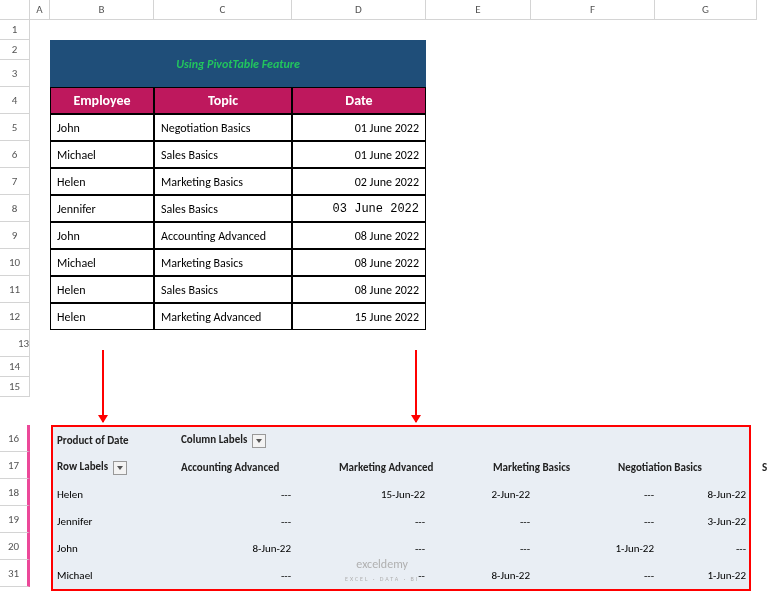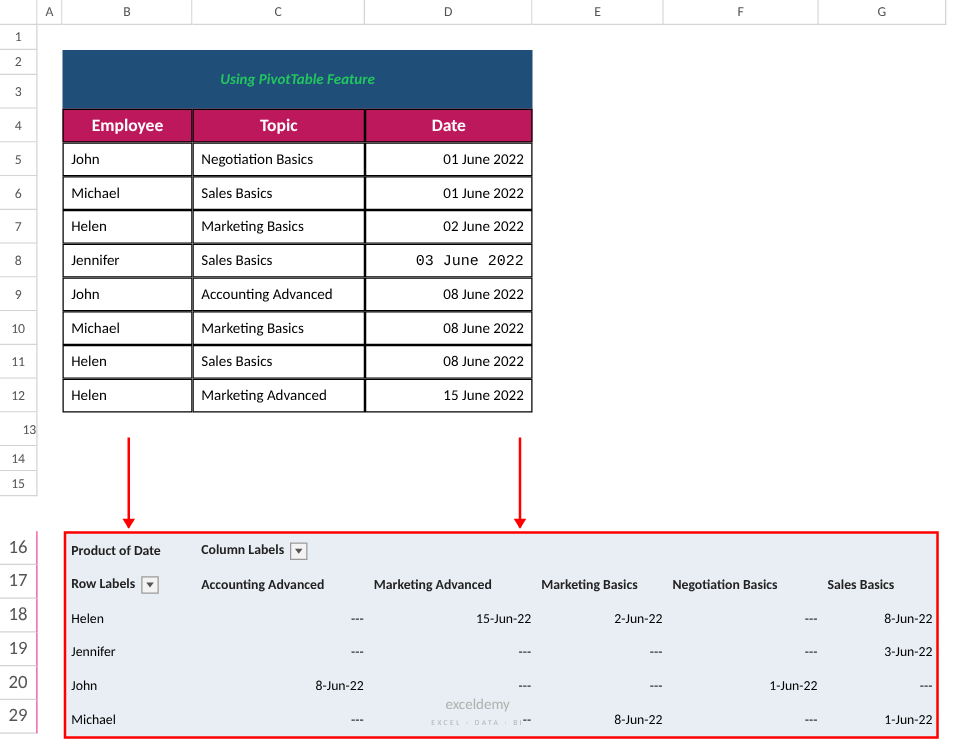--- a/index.html
+++ b/index.html
@@ -80,21 +80,21 @@
   .pivot-row {
     display: grid;
     grid-template-columns: 104px 138px 134px 105px 124px 92px;
     height: 27px;
     align-items: center;
   }
   .pivot-row > div {
     padding: 0 4px;
     white-space: nowrap;
   }
-  .pivot-row.header { font-weight: bold; color: #222; }
+  .pivot-row.header { font-weight: bold; color: #222; gap: 20px; }
   .pivot-row .right { text-align: right; }
   .dropdown-btn {
     display: inline-block;
     width: 14px;
     height: 14px;
     border: 1px solid #999;
     background: #f3f3f3;
     vertical-align: middle;
     margin-left: 2px;
     position: relative;
@@ -134,27 +134,27 @@
   }
   .watermark .sub { font-size: 6px; letter-spacing: 2px; }
   .row-num-area {
     position: absolute;
     left: 0;
     top: 425px;
     width: 30px;
   }
   .row-num-area > div {
     height: 27px;
-    border-right: 1px solid #ec4899;
+    border-right: 3px solid #ec4899;
     border-bottom: 1px solid #d4d4d4;
     display: flex;
     align-items: center;
     justify-content: center;
     color: #555;
-    font-size: 15px;
+    font-size: 11px;
   }
 </style>
 </head>
 <body>
 
 <div class="sheet" style="grid-template-rows: 20px 20px 20px 27px 27px 27px 27px 27px 27px 27px 27px 27px 27px 27px 20px 20px;">
   <div class="corner"></div>
   <div class="col-header">A</div>
   <div class="col-header">B</div>
   <div class="col-header">C</div>
@@ -210,21 +210,21 @@
 
 <div class="arrow arrow1"></div>
 <div class="arrow arrow2"></div>
 
 <div class="row-num-area">
   <div>16</div>
   <div>17</div>
   <div>18</div>
   <div>19</div>
   <div>20</div>
-  <div>29</div>
+  <div>31</div>
 </div>
 
 <div class="pivot-area">
   <div class="pivot-row header">
     <div>Product of Date</div>
     <div>
       <span>Column Labels</span>
       <span class="dropdown-btn"></span>
     </div>
     <div></div>

